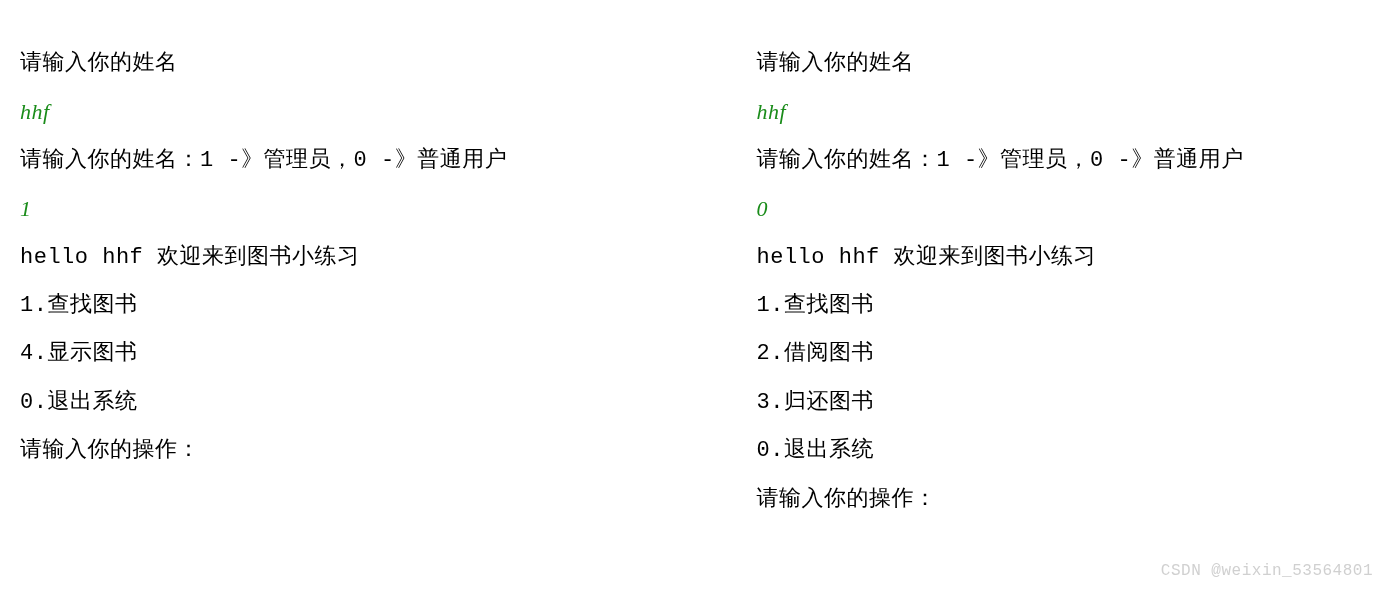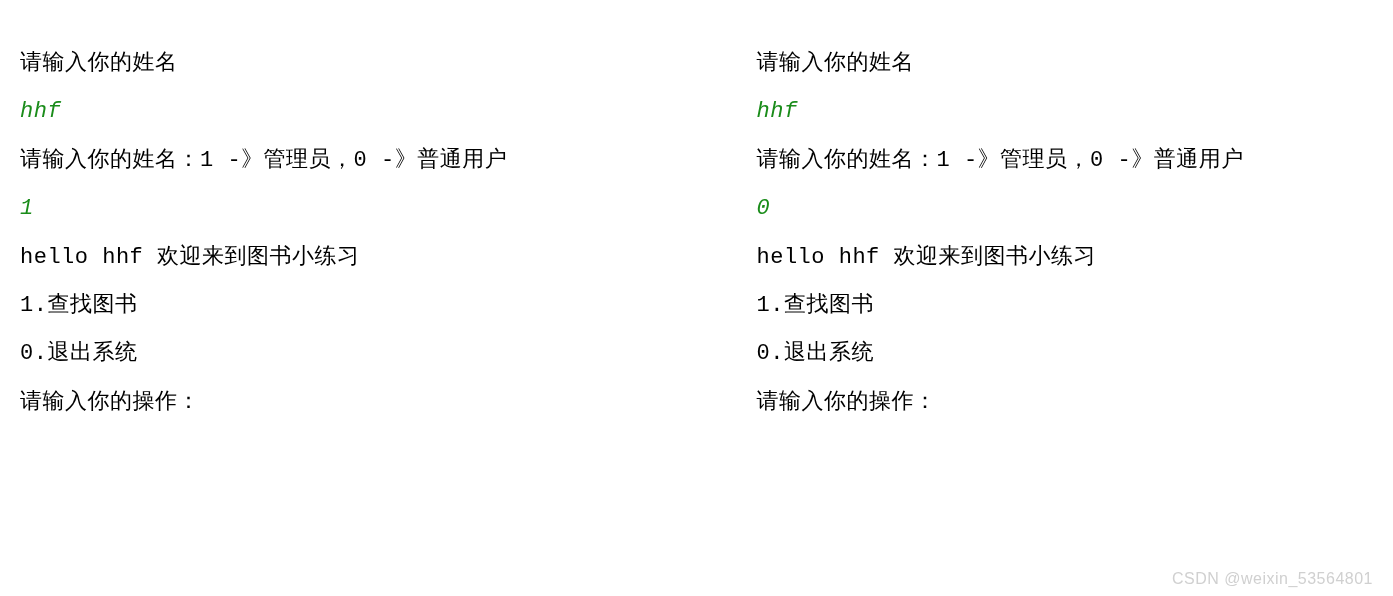--- a/index.html
+++ b/index.html
@@ -27,51 +27,55 @@
     }
     .console-line {
       font-size: 22px;
       line-height: 2.2;
       letter-spacing: 0.5px;
       white-space: pre;
     }
     .user-input {
       color: #1a8c1a;
       font-style: italic;
+      font-family: Liberation Serif, serif;
     }
     .watermark {
       position: absolute;
-      bottom: 8px;
+      bottom: 16px;
       right: 20px;
       font-size: 16px;
       color: #d0d0d0;
-      font-family: Liberation Sans, sans-serif;
+      font-family: Liberation Mono, monospace;
       letter-spacing: 0.5px;
     }
   </style>
 </head>
 <body>
 
 <div class="container">
   <div class="console-panel">
     <div class="console-line">请输入你的姓名</div>
     <div class="console-line user-input">hhf</div>
     <div class="console-line">请输入你的姓名：1 -》管理员，0 -》普通用户</div>
     <div class="console-line user-input">1</div>
     <div class="console-line">hello hhf 欢迎来到图书小练习</div>
     <div class="console-line">1.查找图书</div>
+    <div class="console-line">4.显示图书</div>
     <div class="console-line">0.退出系统</div>
     <div class="console-line">请输入你的操作：</div>
   </div>
 
   <div class="console-panel">
     <div class="console-line">请输入你的姓名</div>
     <div class="console-line user-input">hhf</div>
     <div class="console-line">请输入你的姓名：1 -》管理员，0 -》普通用户</div>
     <div class="console-line user-input">0</div>
     <div class="console-line">hello hhf 欢迎来到图书小练习</div>
     <div class="console-line">1.查找图书</div>
+    <div class="console-line">2.借阅图书</div>
+    <div class="console-line">3.归还图书</div>
     <div class="console-line">0.退出系统</div>
     <div class="console-line">请输入你的操作：</div>
   </div>
 </div>
 
 <div class="watermark">CSDN @weixin_53564801</div>
 
 </body></html>

